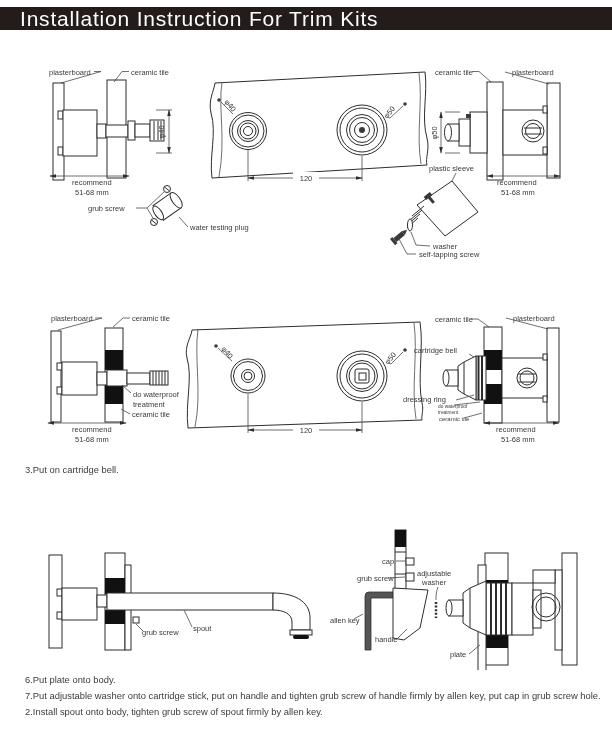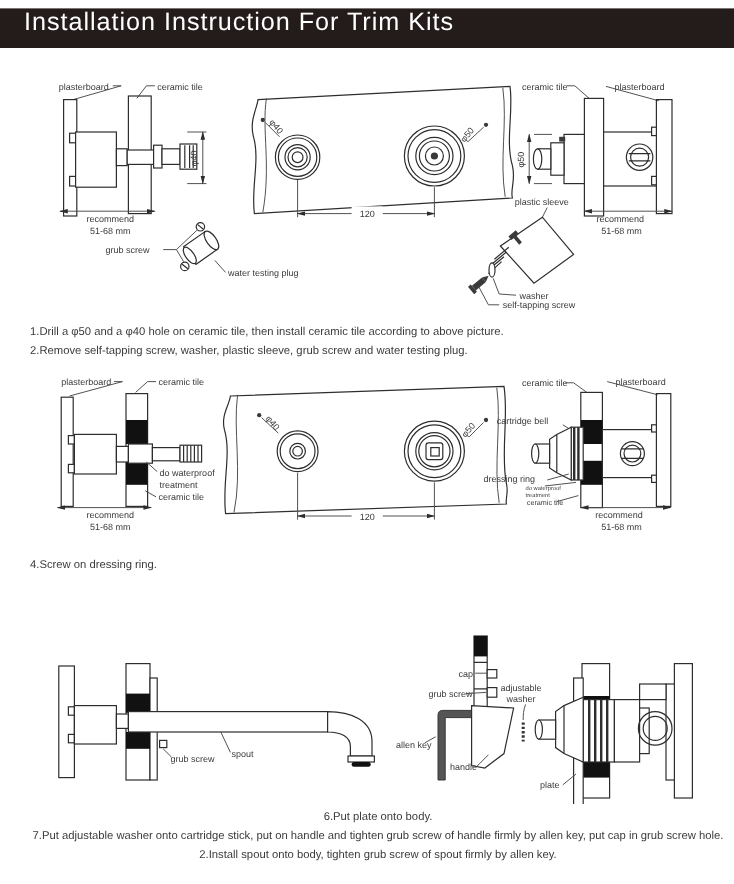--- a/index.html
+++ b/index.html
@@ -1,28 +1,28 @@
 <!DOCTYPE html>
 <html><head>
 <meta charset="utf-8">
 <style>
   html,body{margin:0;padding:0;background:#fff;}
   .page{position:relative;width:612px;height:737px;background:#fff;overflow:hidden;
         font-family:"Liberation Sans",sans-serif;}
-  .header{position:absolute;left:0;top:7px;width:612px;height:33px;background:#231c1a;
+  .header{position:absolute;left:0;top:7px;width:612px;height:23px;background:#231c1a;
           color:#fff;font-size:21px;line-height:23px;padding-left:20px;box-sizing:border-box;
           letter-spacing:0.8px;white-space:nowrap;}
   svg.diagram{position:absolute;left:0;}
   #svgA{top:58px;} #svgB{top:308px;} #svgC{top:518px;}
   .instr-group{position:absolute;left:25px;width:580px;}
   .instr{font-size:9.4px;color:#3b3b3b;white-space:nowrap;}
   .g1 .instr{height:16px;line-height:16px;}
   .g2 .instr{height:17.6px;line-height:17.6px;}
   .g3 .instr{height:16px;line-height:16px;}
-  #grp1{top:268px;} #grp2{top:461px;} #grp3{top:672px;text-align:center;}
+  #grp1{top:268px;} #grp2{top:461px;} #grp3{top:672px;}
   svg text{font-family:"Liberation Sans",sans-serif;font-size:7.5px;fill:#3a3a3a;}
   svg text.sm{font-size:4.8px;} svg text.sm2{font-size:6px;}
   .ln{stroke:#2d2d2d;stroke-width:1;fill:none;}
   .wh{fill:#fff;stroke:#2d2d2d;stroke-width:1;}
   .blk{fill:#111;stroke:none;}
   .ldr{stroke:#4a4a4a;stroke-width:0.8;fill:none;}
   .dk{fill:#3a3a3a;stroke:none;}
   .thick{stroke:#2d2d2d;stroke-width:2;fill:none;}
 </style>
 </head>
@@ -169,24 +169,20 @@
         <polygon class="dk" points="404,174.5 409,177 404,179.5"></polygon>
         <rect x="390" y="173" width="3" height="8" class="dk"></rect>
       </g>
       <text x="433" y="191">washer</text>
       <polyline class="ldr" points="411,174 416,187 430,188"></polyline>
       <text x="419" y="199">self-tapping screw</text>
       <polyline class="ldr" points="399,181 407,196 416,196"></polyline>
     </g>
   </svg>
 
-  <div id="grp1" class="instr-group g1">
-    <div class="instr">1.Drill a φ50 and a φ40 hole on ceramic tile, then install ceramic tile according to above picture.</div>
-    <div class="instr">2.Remove self-tapping screw, washer, plastic sleeve, grub screw and water testing plug.</div>
-  </div>
 
   <svg id="svgB" class="diagram" width="612" height="150" viewBox="0 0 612 150">
     <defs>
       <pattern id="pbB" width="4.5" height="4.5" patternUnits="userSpaceOnUse" patternTransform="rotate(45)">
         <rect width="4.5" height="4.5" fill="#fdfdfd"></rect>
           <line x1="0" y1="0" x2="0" y2="4.5" stroke="#6a6a6a" stroke-width="1.2"></line>
       </pattern>
       <pattern id="ctB" width="4" height="4" patternUnits="userSpaceOnUse">
         <rect width="4" height="4" fill="#f2f2f2"></rect>
           <path d="M0,0 L4,4 M4,0 L0,4" stroke="#474747" stroke-width="1"></path>
@@ -290,21 +286,21 @@
       <line class="ldr" x1="454" y1="97" x2="480" y2="94"></line>
       <text class="sm2" x="439" y="113">ceramic tile</text>
       <line class="ldr" x1="464" y1="110" x2="482" y2="105"></line>
       <line class="ldr" x1="484" y1="115" x2="559" y2="115" marker-start="url(#arB)" marker-end="url(#arB)"></line>
       <text x="496" y="124">recommend</text>
       <text x="501" y="134">51-68 mm</text>
     </g>
   </svg>
 
   <div id="grp2" class="instr-group g2">
-    <div class="instr">4.Screw on dressing ring.</div>
+    <div class="instr">3.Put on cartridge bell.</div>
   </div>
 
   <svg id="svgC" class="diagram" width="612" height="152" viewBox="0 0 612 152">
     <defs>
       <pattern id="pbC" width="4.5" height="4.5" patternUnits="userSpaceOnUse" patternTransform="rotate(45)">
         <rect width="4.5" height="4.5" fill="#fdfdfd"></rect>
           <line x1="0" y1="0" x2="0" y2="4.5" stroke="#6a6a6a" stroke-width="1.2"></line>
       </pattern>
       <pattern id="ctC" width="4" height="4" patternUnits="userSpaceOnUse">
         <rect width="4" height="4" fill="#f2f2f2"></rect>

